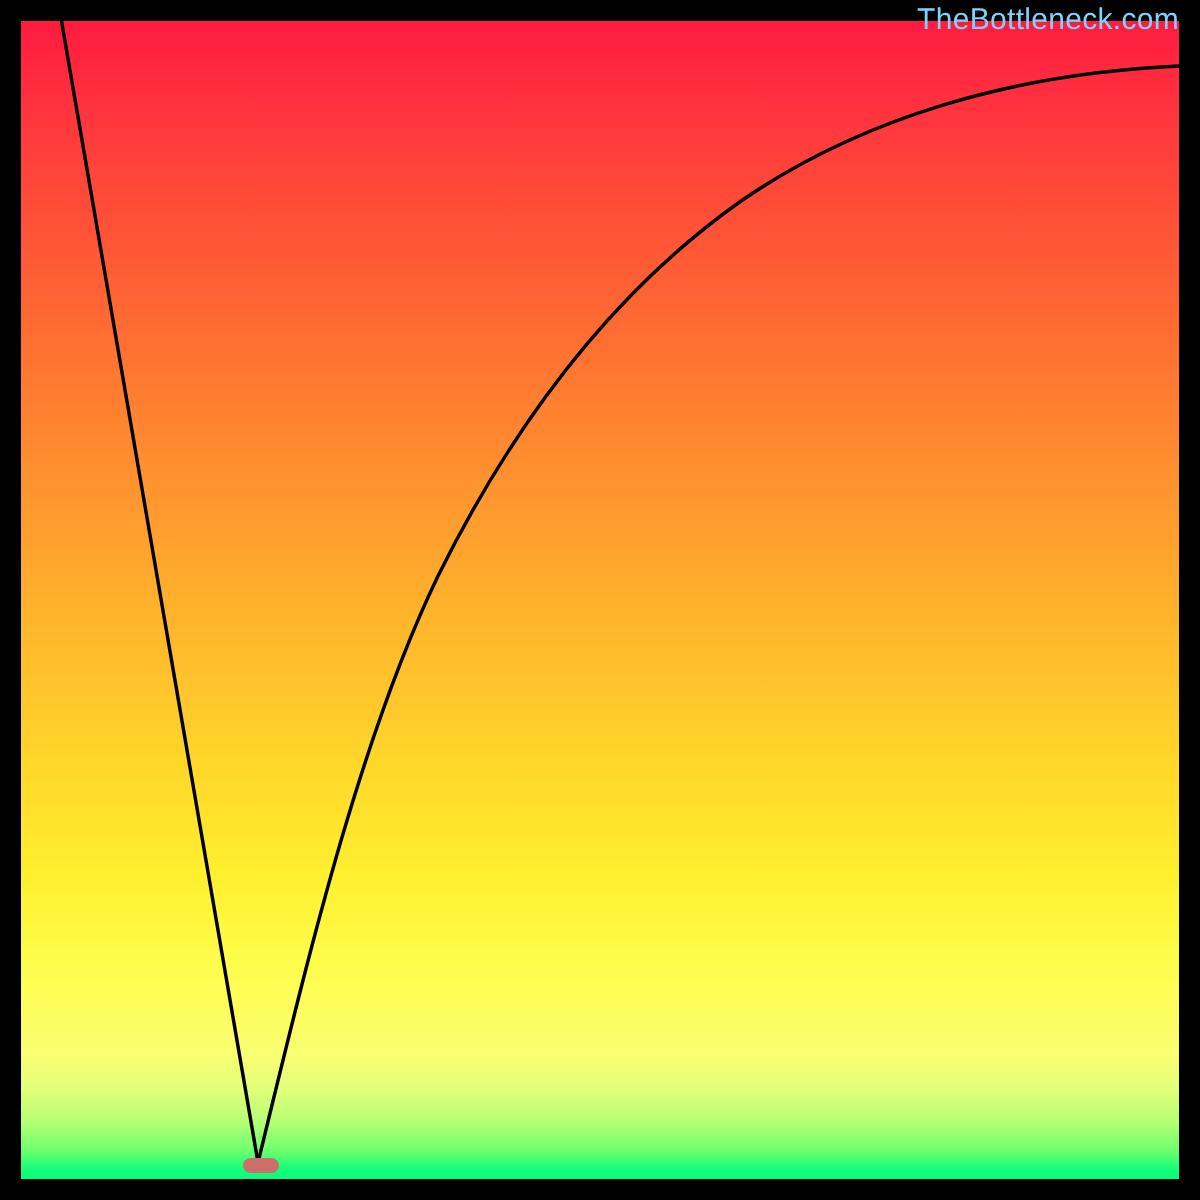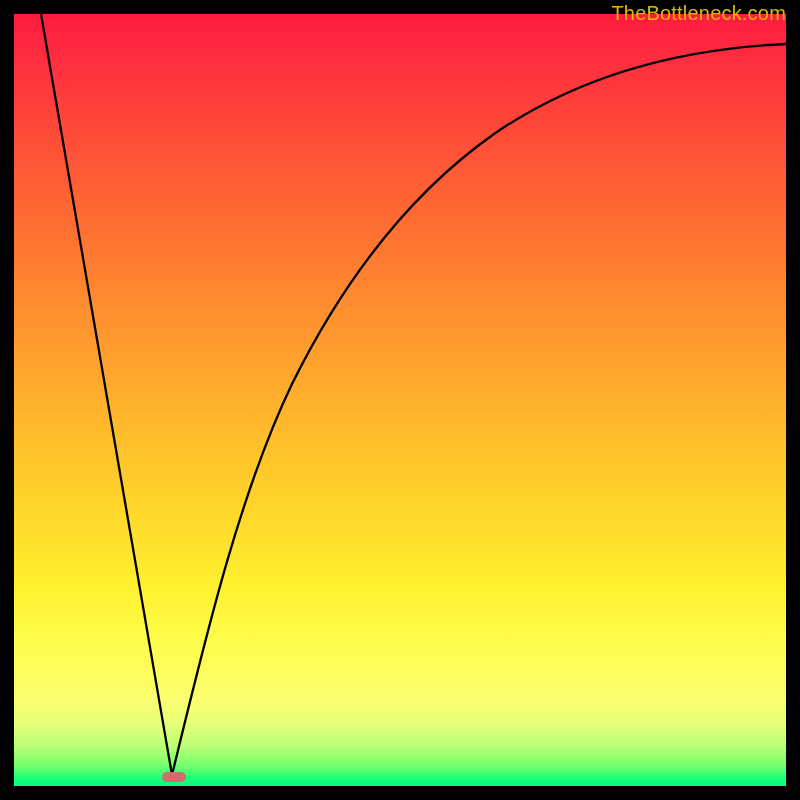--- a/index.html
+++ b/index.html
@@ -69,21 +69,21 @@
     width: 24px;
     height: 10px;
     background: #cc6f6b;
     border-radius: 5px;
     transform: translate(-50%, -50%);
   }
   .watermark {
     position: absolute;
     top: 2px;
     right: 14px;
-    color: #eab308;
+    color: #7dd3fc;
     font-size: 20px;
     letter-spacing: 0.2px;
     font-weight: 400;
   }
 </style>
 </head>
 <body>
 
 <div class="frame"></div>
 

